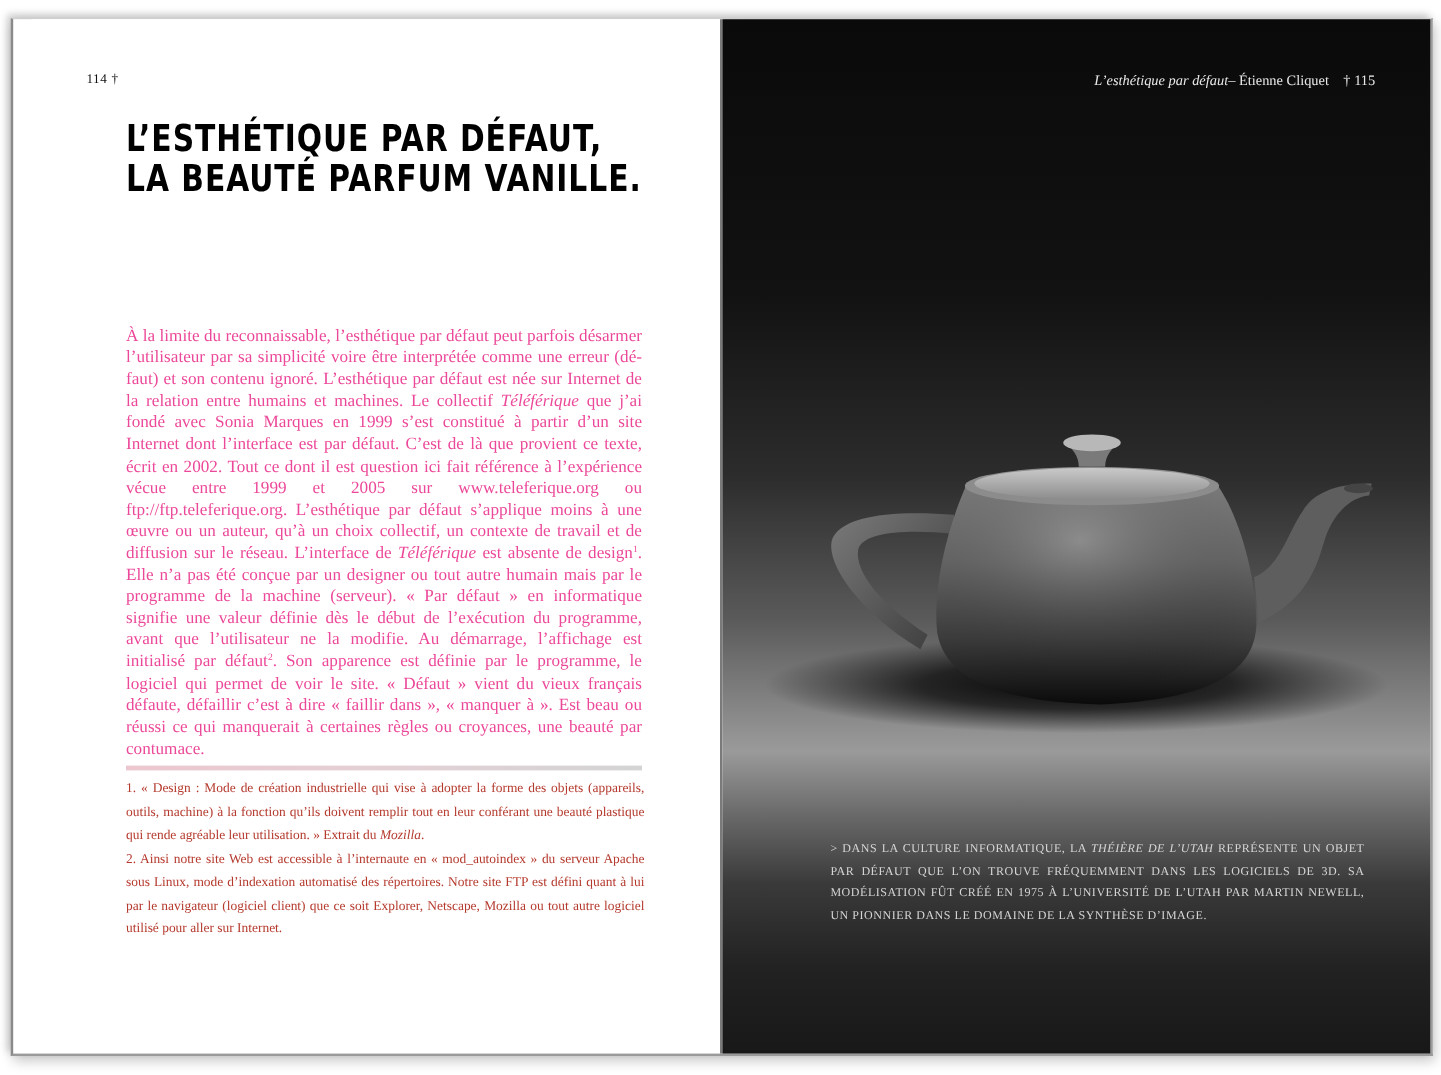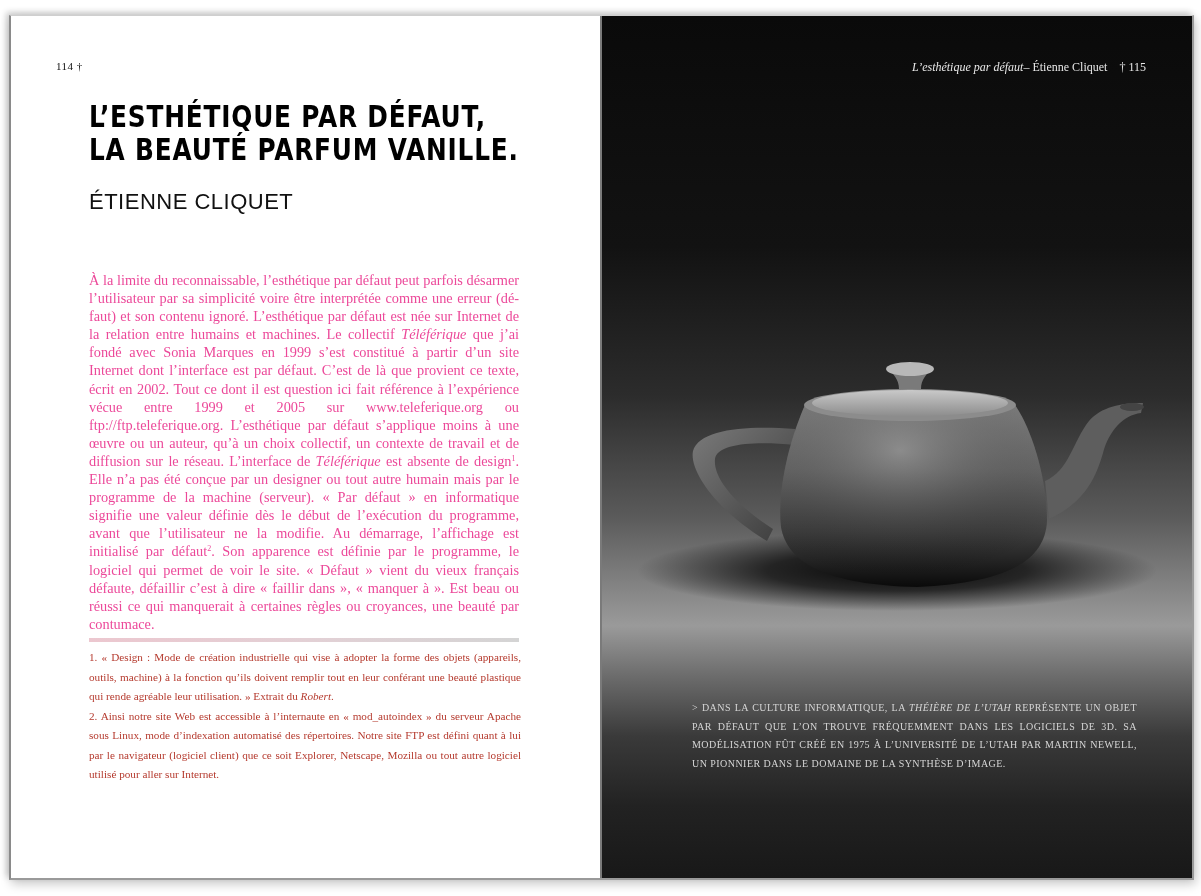--- a/index.html
+++ b/index.html
@@ -8,21 +8,21 @@
       background: #ffffff;
       font-family: "Liberation Serif", "DejaVu Serif", serif;
     }
     .spread {
       position: absolute; left: 9px; top: 15px; width: 1181px; height: 862px;
       box-shadow: -3px -3px 6px rgba(0,0,0,0.18), 2px 4px 10px rgba(0,0,0,0.22);
       border-left: 2px solid #8a8a8a; border-top: 1px solid #cfcfcf;
       border-bottom: 2px solid #9a9a9a; border-right: 2px solid #9a9a9a;
     }
     .page-left {
-      position: absolute; left: 0; top: 0; width: 589px; height: 716px;
+      position: absolute; left: 16px; top: 0; width: 589px; height: 716px;
       background: #ffffff;
     }
     .gutter { position:absolute; left:589px; top:0; width:2px; height:862px; background:#7a7a7a; }
     .page-right {
       position: absolute; left: 591px; top: 0; width: 590px; height: 862px;
       background:
         radial-gradient(ellipse 260px 40px at 50% 555px, rgba(0,0,0,0.95) 0%, rgba(0,0,0,0.7) 50%, rgba(0,0,0,0) 100%),
         linear-gradient(to bottom, #0a0a0a 0px, #121212 230px, #2c2c2c 380px, #5a5a5a 500px, #8f8f8f 590px, #9a9a9a 610px, #6c6c6c 660px, #3a3a3a 720px, #222 790px, #181818 862px);
     }
     .folio-left {
@@ -75,25 +75,24 @@
 </head>
 <body>
 
 <div class="spread">
   <div class="page-left">
     <div class="folio-left">114 †</div>
     <h1 class="title">
       <span>L’esthétique par défaut,</span><br>
       <span>la beauté parfum vanille.</span>
     </h1>
-    <div class="author">ÉTIENNE CLIQUET</div>
     <p class="body-text"><span>À la limite du reconnaissable, l’esthétique par défaut peut parfois désarmer l’utilisateur par sa simplicité voire être interprétée comme une erreur (dé­faut) et son contenu ignoré. L’esthétique par défaut est née sur Internet de la relation entre humains et machines. Le collectif </span><em>Téléférique</em><span> que j’ai fondé avec Sonia Marques en 1999 s’est constitué à partir d’un site Internet dont l’interface est par défaut. C’est de là que provient ce texte, écrit en 2002. Tout ce dont il est question ici fait référence à l’expérience vécue entre 1999 et 2005 sur www.teleferique.org ou ftp://ftp.teleferique.org. L’esthétique par défaut s’applique moins à une œuvre ou un auteur, qu’à un choix collectif, un contexte de travail et de diffusion sur le réseau. L’interface de </span><em>Téléférique</em><span> est absente de design</span><sup>1</sup><span>. Elle n’a pas été conçue par un designer ou tout autre humain mais par le programme de la machine (serveur). « Par défaut » en informatique signifie une valeur définie dès le début de l’exécution du programme, avant que l’utilisateur ne la modifie. Au démarrage, l’affichage est initialisé par défaut</span><sup>2</sup><span>. Son apparence est définie par le programme, le logiciel qui permet de voir le site. « Défaut » vient du vieux français défaute, défaillir c’est à dire « faillir dans », « manquer à ». Est beau ou réussi ce qui manquerait à certaines règles ou croyances, une beauté par contumace.</span></p>
     <div class="fn-rule"></div>
     <div class="footnotes">
-      <p><span>1. « Design : Mode de création industrielle qui vise à adopter la forme des objets (appareils, outils, machine) à la fonction qu’ils doivent remplir tout en leur conférant une beauté plastique qui rende agréable leur utilisation. »  Extrait du </span><em>Robert</em><span>.</span></p>
+      <p><span>1. « Design : Mode de création industrielle qui vise à adopter la forme des objets (appareils, outils, machine) à la fonction qu’ils doivent remplir tout en leur conférant une beauté plastique qui rende agréable leur utilisation. »  Extrait du </span><em>Mozilla</em><span>.</span></p>
       <p>2. Ainsi notre site Web est accessible à l’internaute en « mod_autoindex » du serveur Apache sous Linux, mode d’indexation automatisé des répertoires. Notre site FTP est défini quant à lui par le navigateur (logiciel client) que ce soit Explorer, Netscape, Mozilla ou tout autre logiciel utilisé pour aller sur Internet.</p>
     </div>
   </div>
 
   <div class="gutter"></div>
 
   <div class="page-right">
     <div class="running-head">
       <em>L’esthétique par défaut</em><span>– Étienne Cliquet</span><span class="dagger">† 115</span>
     </div>

